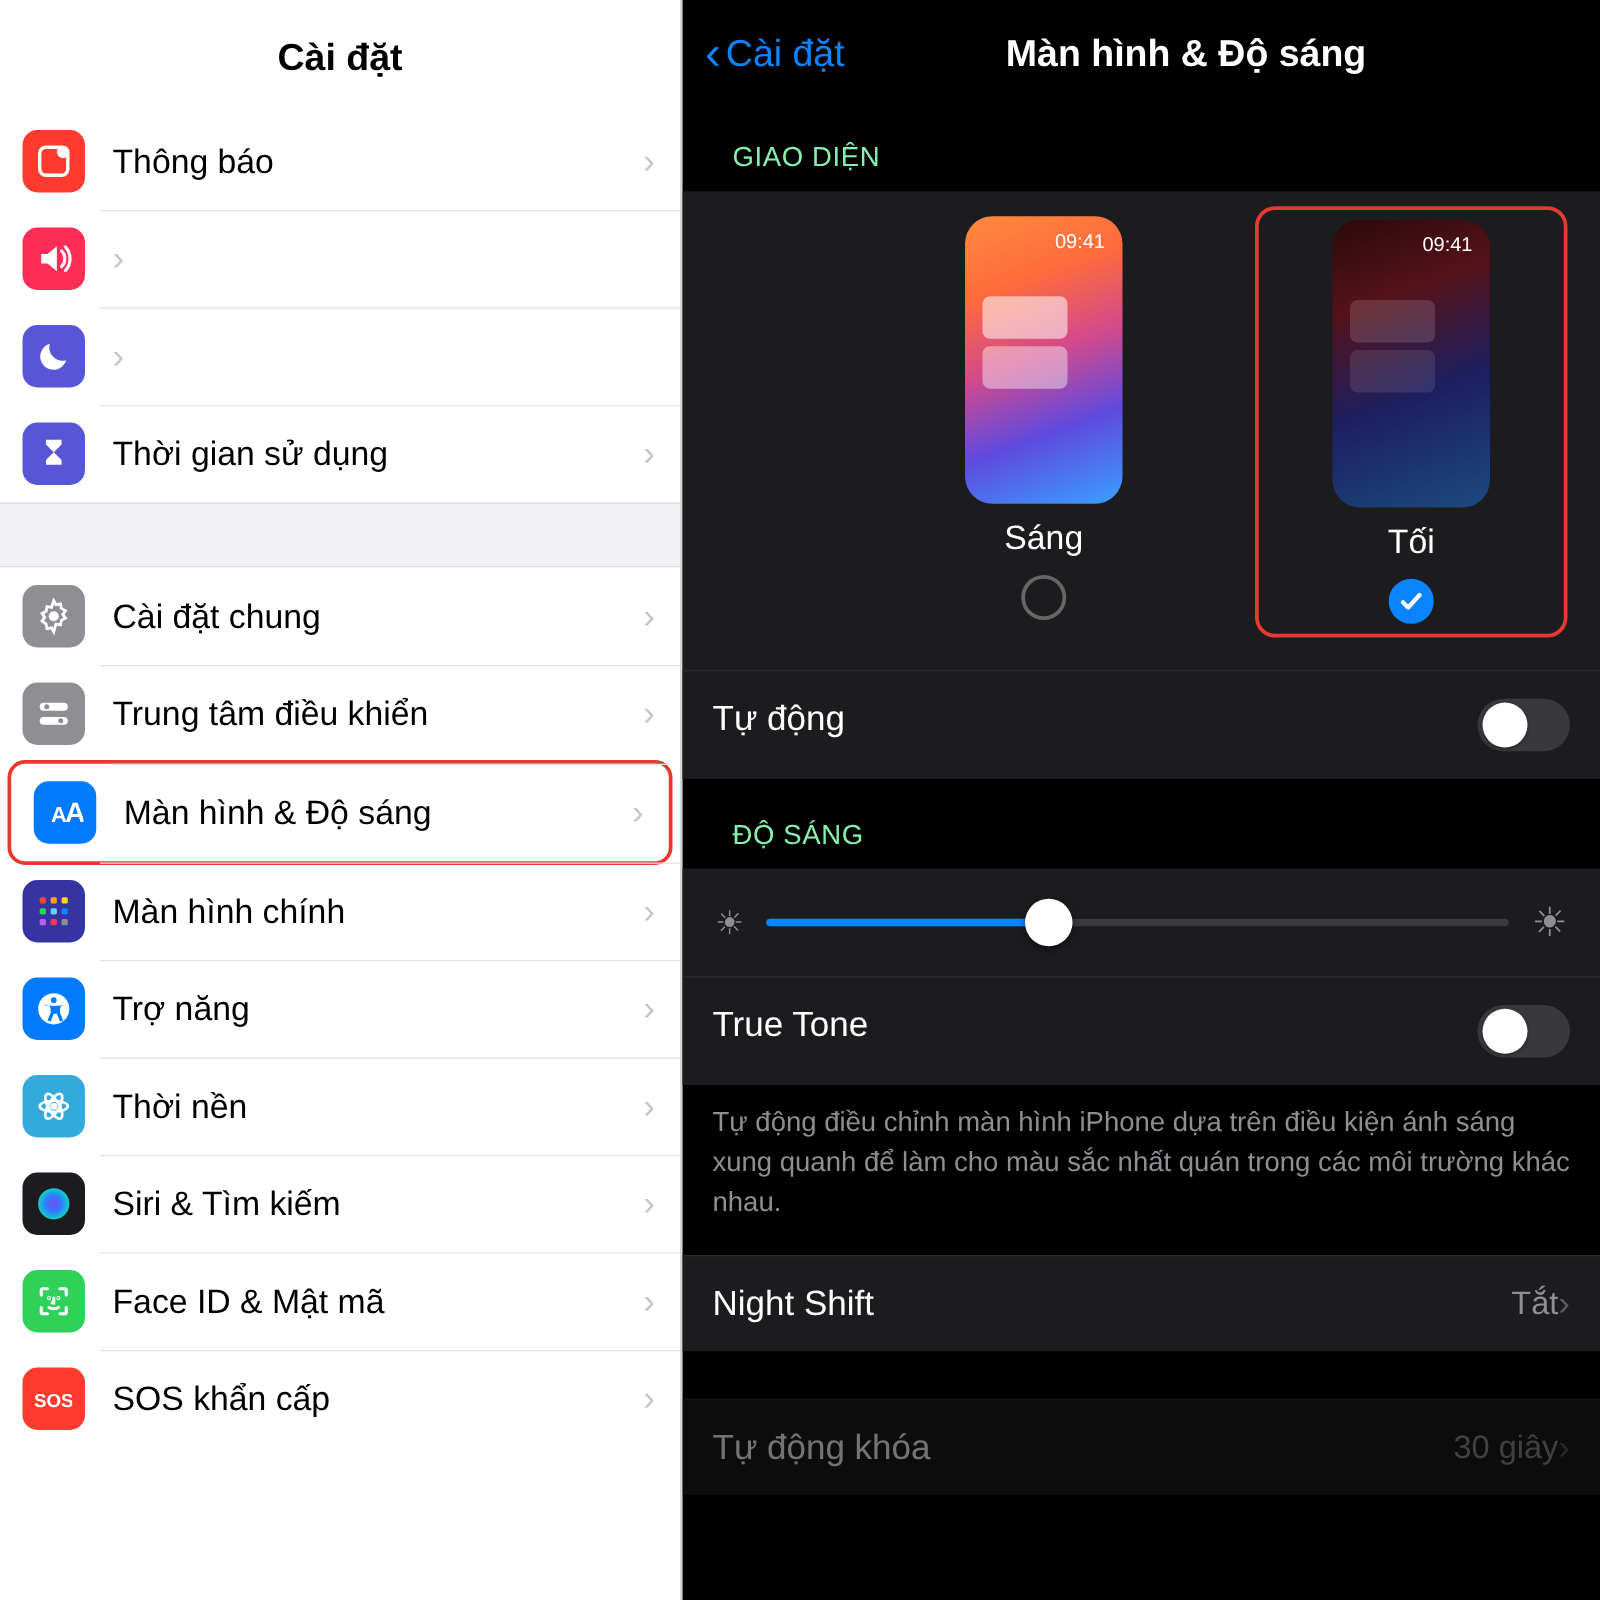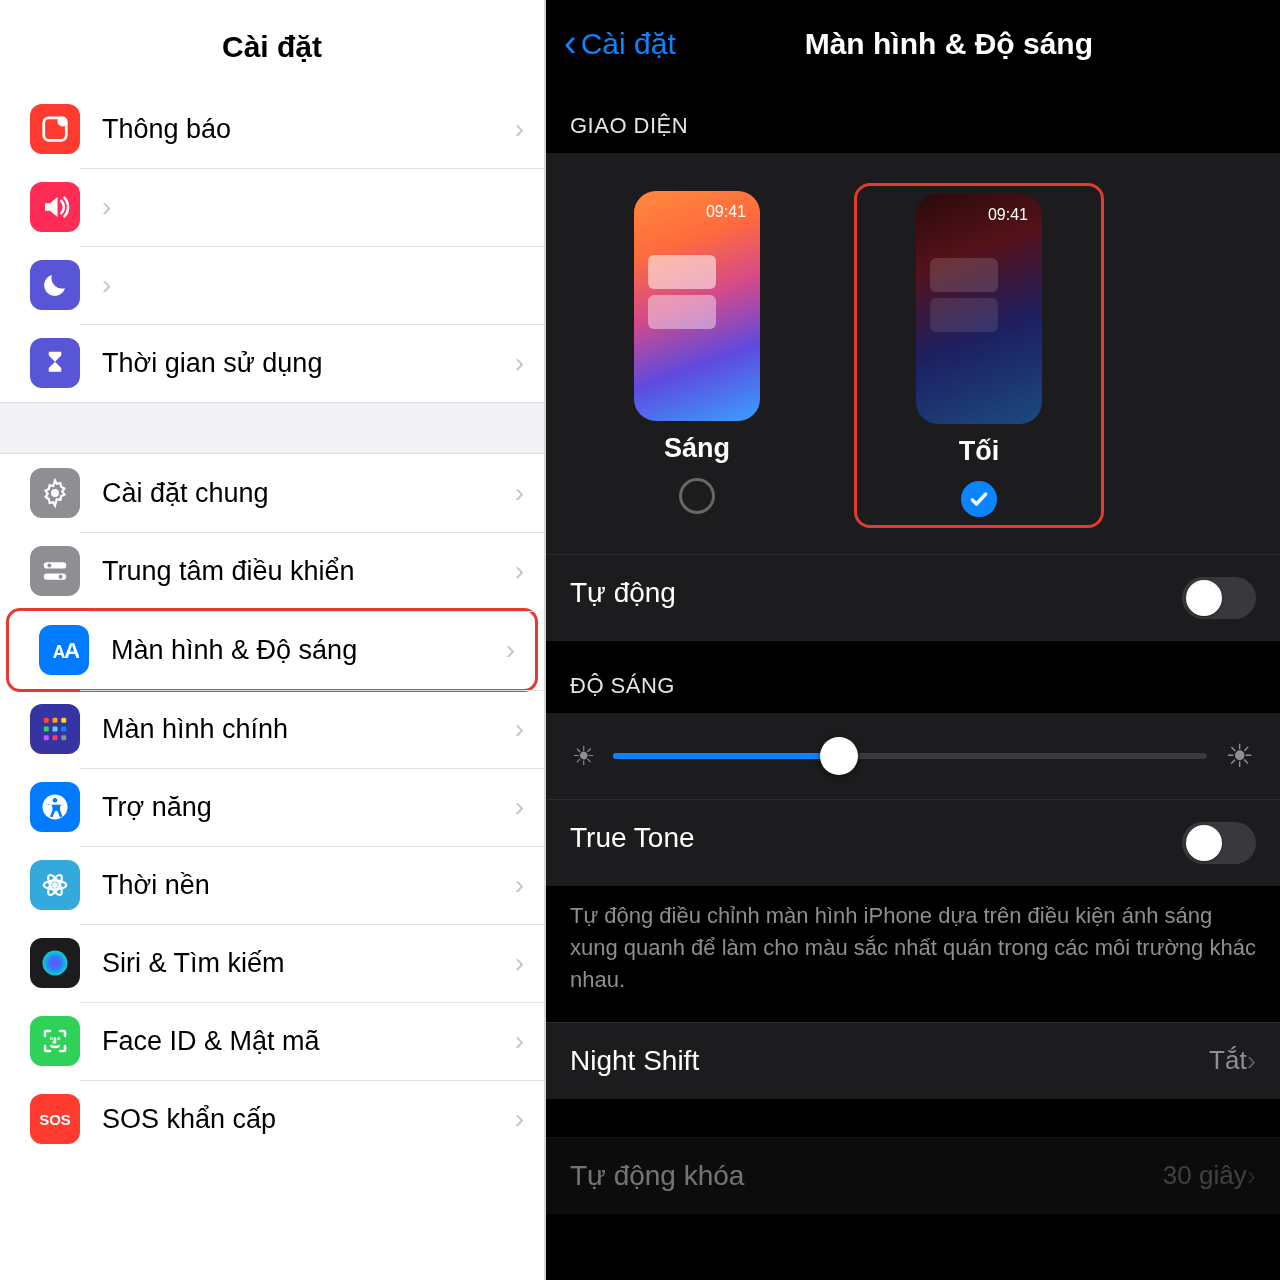--- a/index.html
+++ b/index.html
@@ -26,21 +26,21 @@
   }
   .group { background: #fff; }
   .group-gap {
     height: 52px;
     background: #f2f2f6;
     border-top: 1px solid #dcdcdc;
     border-bottom: 1px solid #dcdcdc;
   }
   .row {
     display: flex; align-items: center;
-    padding: 14px 20px 14px 30px;
+    padding: 14px 20px 14px 18px;
     position: relative;
   }
   .row + .row::before {
     content: "";
     position: absolute; top: 0; left: 80px; right: 0;
     height: 1px; background: #e3e3e6;
   }
   .row .icon-box {
     width: 50px; height: 50px; border-radius: 12px;
     display: flex; align-items: center; justify-content: center;
@@ -73,33 +73,33 @@
   }
   .nav {
     display: flex; align-items: center;
     padding: 22px 18px 16px;
     font-size: 30px;
   }
   .nav .back { color: #0a84ff; display: flex; align-items: center; }
   .nav .back .chev-l { font-size: 38px; margin-right: 4px; }
   .nav .title { flex: 1; text-align: center; font-weight: 600; margin-left: -40px;}
   .section-head {
-    color: #e5e5e5;
+    color: #86efac;
     font-size: 22px;
-    padding: 32px 24px 14px;
+    padding: 32px 40px 14px;
     letter-spacing: 0.5px;
   }
   .card {
     background: #1c1c1e;
     border-radius: 0;
   }
   .appearance {
-    display: flex; justify-content: flex-start;
-    gap: 32px;
-    padding: 30px 26px 26px;
+    display: flex; justify-content: flex-end;
+    gap: 44px;
+    padding: 12px 26px 26px;
   }
   .appearance .opt {
     display: flex; flex-direction: column; align-items: center;
     width: 250px;
     padding: 8px 6px;
   }
   .appearance .opt.sel {
     border: 3px solid #e43a2f;
     border-radius: 16px;
   }
@@ -114,21 +114,21 @@
   .phone.dark  { background: linear-gradient(160deg,#2a0a0a 0%,#55121a 28%,#1d1f60 60%,#1b4a7e 100%); }
   .phone .time { position: absolute; top: 12px; right: 14px; font-size: 16px; color: #fff; }
   .phone .card1,.phone .card2{
     position:absolute; left:14px; right:44px; height:34px;
     border-radius:6px;
   }
   .phone.light .card1{ top:64px; background:rgba(255,255,255,.55);}
   .phone.light .card2{ top:104px; background:rgba(255,255,255,.42);}
   .phone.dark  .card1{ top:64px; background:rgba(255,255,255,.14);}
   .phone.dark  .card2{ top:104px; background:rgba(255,255,255,.10);}
-  .opt-label { font-size: 27px; color: #fff; margin-bottom: 14px; font-weight: bold; }
+  .opt-label { font-size: 27px; color: #fff; margin-bottom: 14px; }
   .radio {
     width: 36px; height: 36px; border-radius: 50%;
     border: 3px solid #666; display:flex;align-items:center;justify-content:center;
   }
   .radio.on { background:#0a84ff; border-color:#0a84ff; }
   .radio.on svg { width:20px;height:20px; }
 
   .row-dark {
     display: flex; align-items: flex-start;
     padding: 22px 24px;

